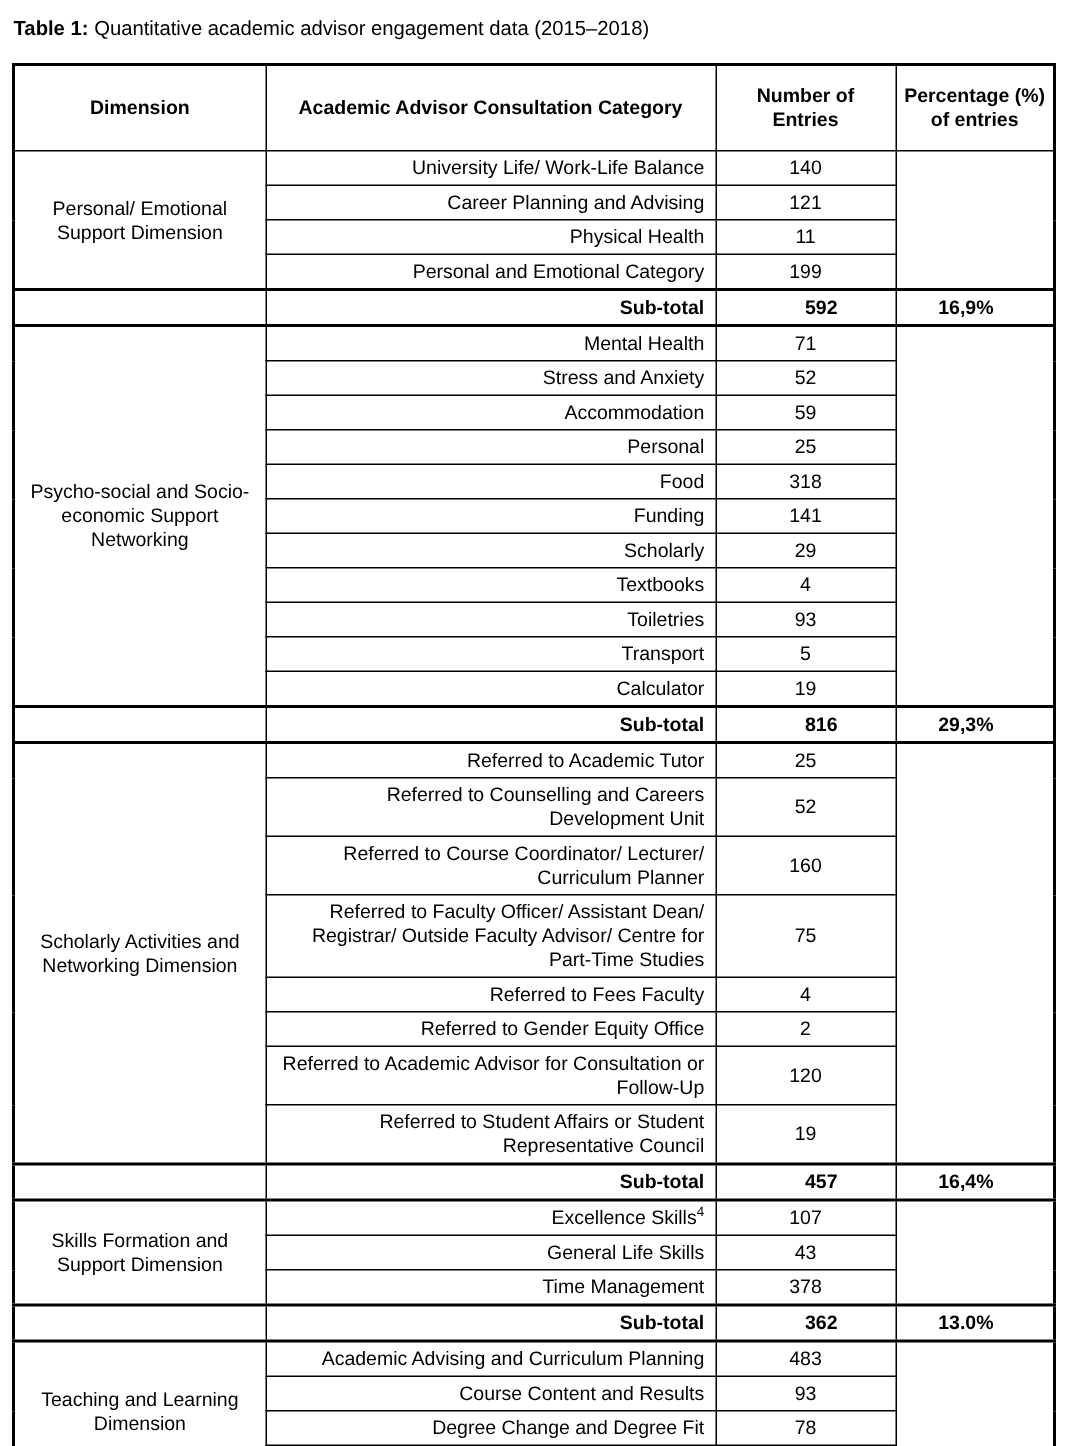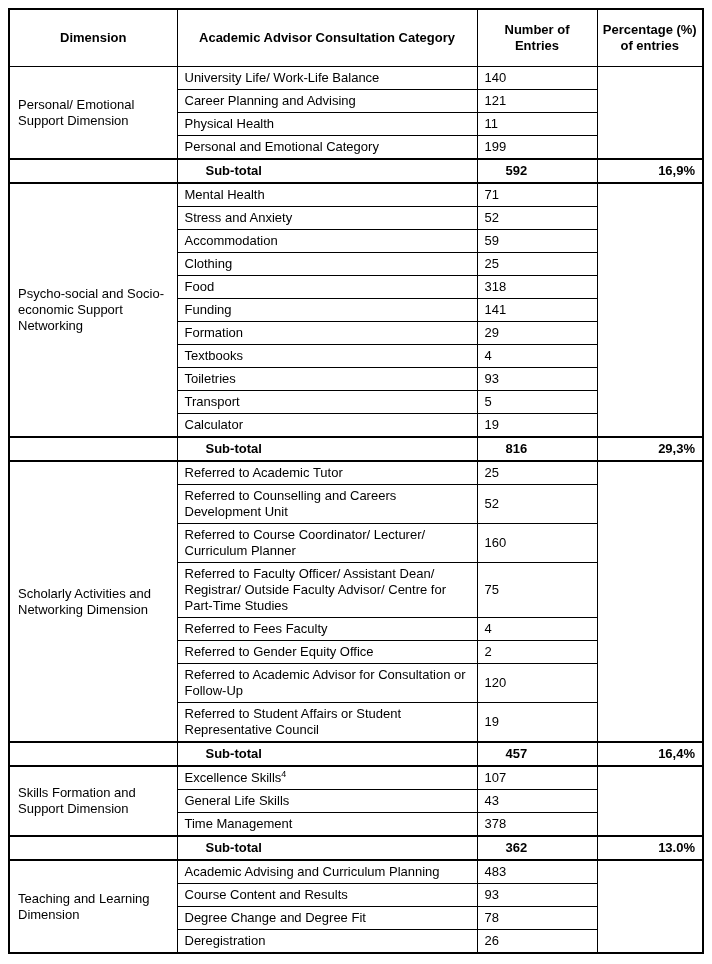--- a/index.html
+++ b/index.html
@@ -42,48 +42,50 @@
   .data-table th {
     font-weight: bold;
     text-align: center;
     padding: 6px 4px;
     height: 44px;
   }
   .data-table td {
     padding: 3px 7px;
   }
   td.dim {
+    text-align: center;
     padding: 4px 8px;
   }
   td.cat {
+    text-align: right;
+  }
+  td.num {
+    text-align: center;
+  }
+  td.pct {
     text-align: left;
-  }
-  td.num {
-    text-align: left;
-  }
-  td.pct {
-    text-align: right;
     font-weight: bold;
   }
   tr.sub td {
     font-weight: bold;
     border-top: 2px solid #000;
     border-bottom: 2px solid #000;
     padding-left: 28px;
   }
   td sup {
     font-size: 9px;
     line-height: 0;
   }
 </style>
 </head>
 <body>
 
 <div class="page">
 
+  <p class="caption"><span class="cap-label">Table 1:</span><span> Quantitative academic advisor engagement data (2015–2018)</span></p>
 
   <table class="data-table">
     <colgroup>
       <col style="width:168px">
       <col style="width:300px">
       <col style="width:120px">
       <col style="width:106px">
     </colgroup>
     <thead>
       <tr>
@@ -128,33 +130,33 @@
       </tr>
       <tr>
         <td class="cat">Stress and Anxiety</td>
         <td class="num">52</td>
       </tr>
       <tr>
         <td class="cat">Accommodation</td>
         <td class="num">59</td>
       </tr>
       <tr>
-        <td class="cat">Clothing</td>
+        <td class="cat">Personal</td>
         <td class="num">25</td>
       </tr>
       <tr>
         <td class="cat">Food</td>
         <td class="num">318</td>
       </tr>
       <tr>
         <td class="cat">Funding</td>
         <td class="num">141</td>
       </tr>
       <tr>
-        <td class="cat">Formation</td>
+        <td class="cat">Scholarly</td>
         <td class="num">29</td>
       </tr>
       <tr>
         <td class="cat">Textbooks</td>
         <td class="num">4</td>
       </tr>
       <tr>
         <td class="cat">Toiletries</td>
         <td class="num">93</td>
       </tr>

